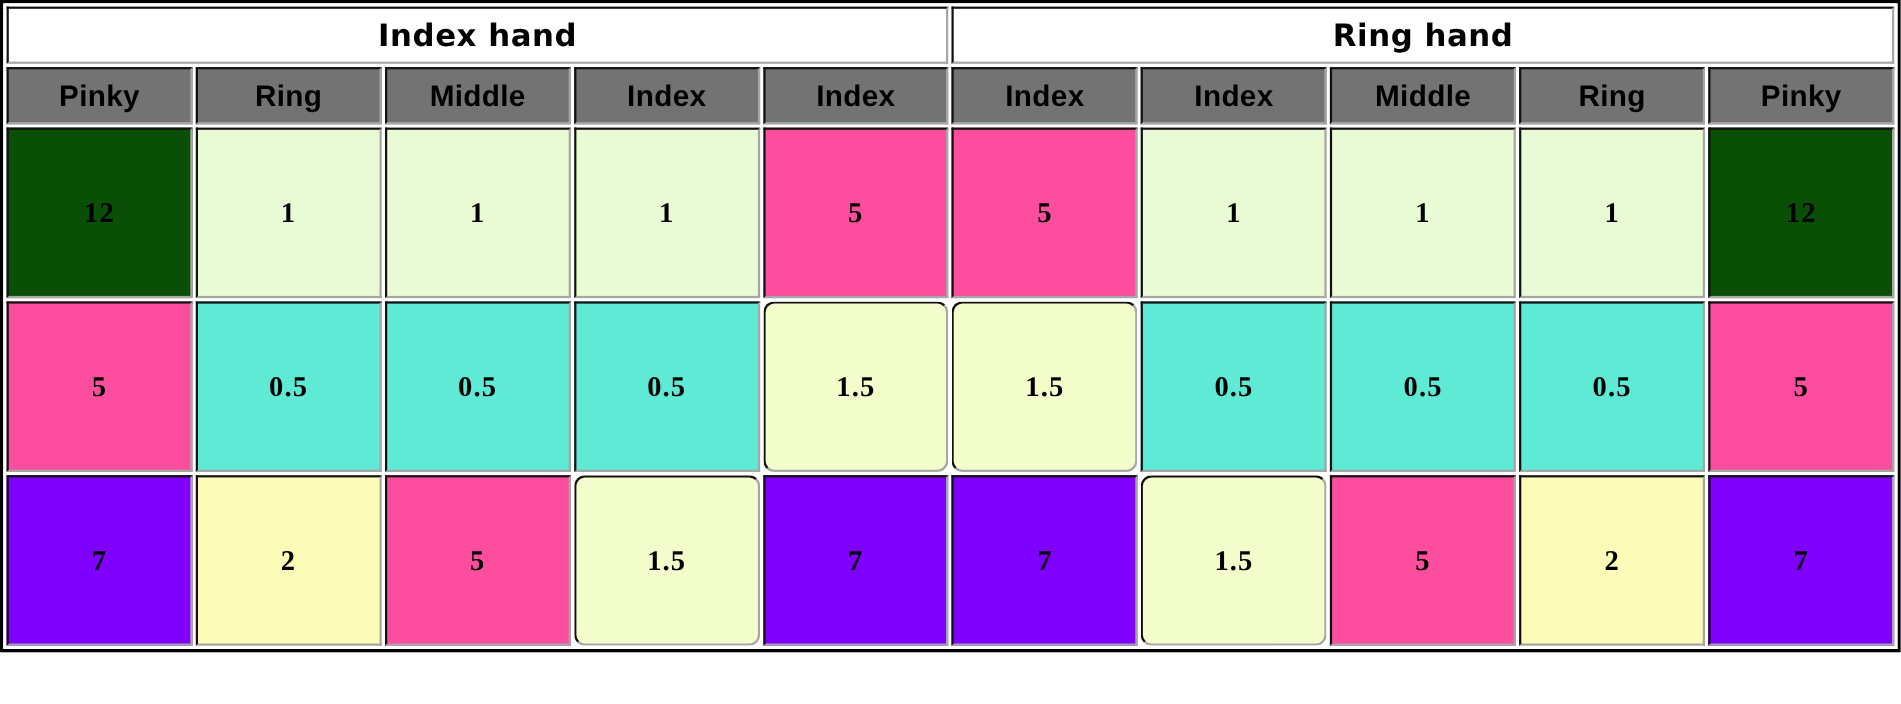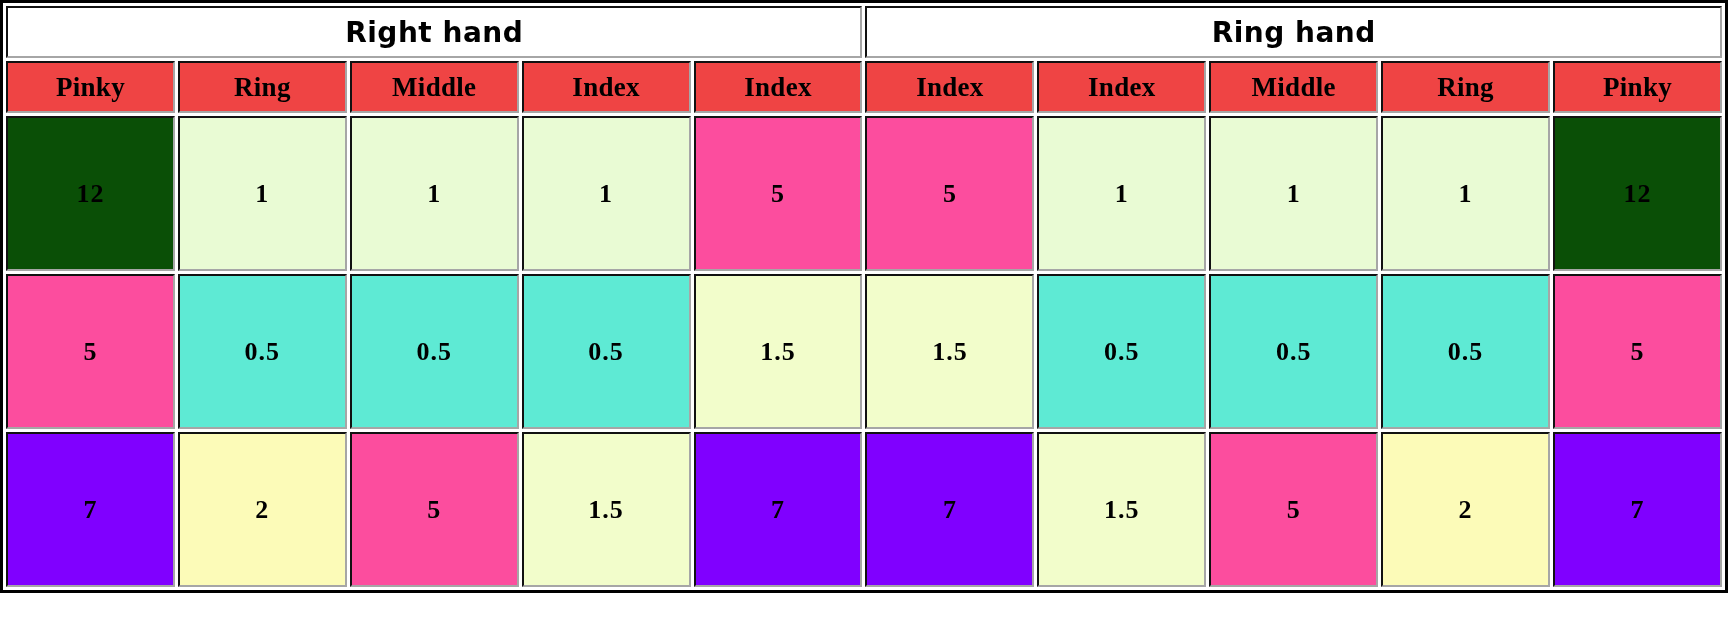--- a/index.html
+++ b/index.html
@@ -51,53 +51,53 @@
     background: #ffffff;
     font-family: "DejaVu Sans", sans-serif;
     font-size: 28px;
     font-weight: 700;
     letter-spacing: 0.5px;
   }
 
   
   .finger-head {
     height: 52px;
-    background: #ef4444;
-    font-family: Liberation Serif, serif;
+    background: #737373;
+    font-family: Liberation Sans, sans-serif;
     font-size: 27px;
     font-weight: 700;
     letter-spacing: 0.3px;
   }
 
   
   .data-cell {
     height: 155px;
     font-family: Liberation Serif, serif;
     font-size: 26px;
     font-weight: 700;
     letter-spacing: 1px;
   }
 
   
   .c-darkgreen   { background: #0a4f06; }
   .c-palegreen   { background: #e9fbd4; }
   .c-paleryellow { background: #5eead4; }
   .c-pink        { background: #fc4d9e; }
-  .c-yellowgreen { background: #f2fdcb; }
+  .c-yellowgreen { background: #f2fdcb; border-radius: 10px; }
   .c-violet      { background: #8000ff; }
   .c-yellow      { background: #fcfbb8; }
 </style>
 </head>
 <body>
 
 <div class="table-frame">
   <table class="finger-table">
     <thead>
       <tr id="group-header-row">
-          <th class="group-head" colspan="5">Right hand</th>
+          <th class="group-head" colspan="5">Index hand</th>
           <th class="group-head" colspan="5">Ring hand</th>
         </tr>
       <tr id="finger-header-row">
           <th class="finger-head">Pinky</th>
           <th class="finger-head">Ring</th>
           <th class="finger-head">Middle</th>
           <th class="finger-head">Index</th>
           <th class="finger-head">Index</th>
           <th class="finger-head">Index</th>
           <th class="finger-head">Index</th>

